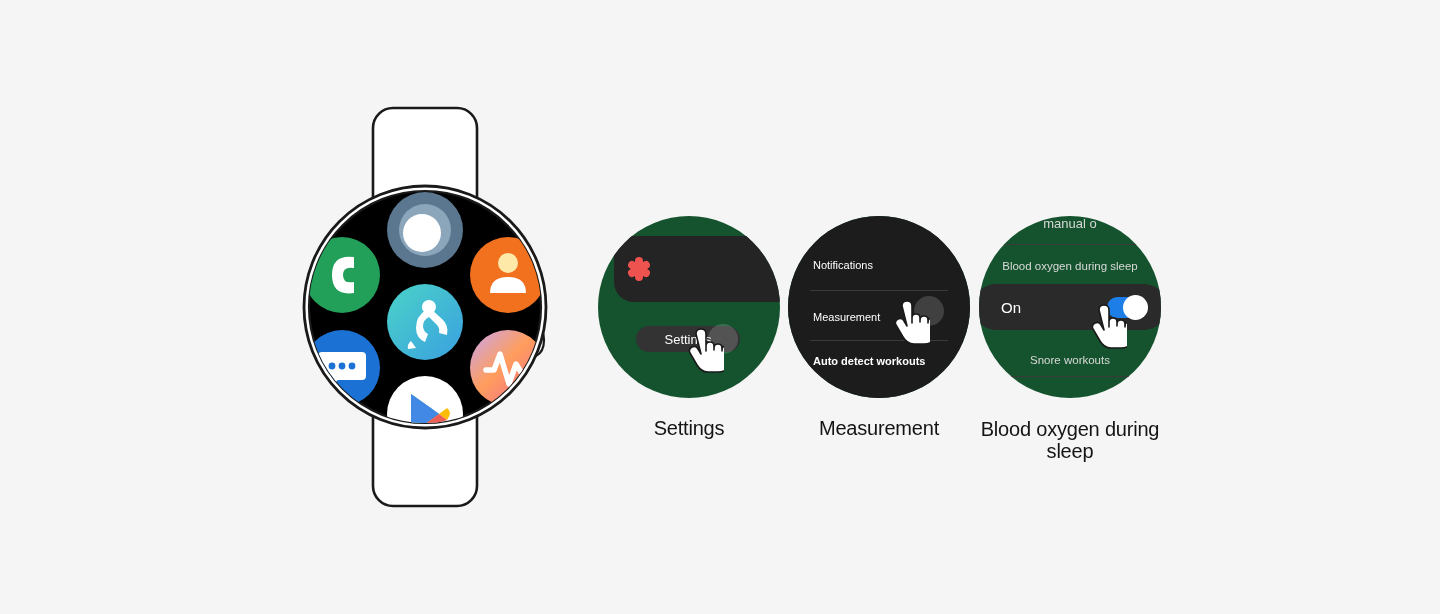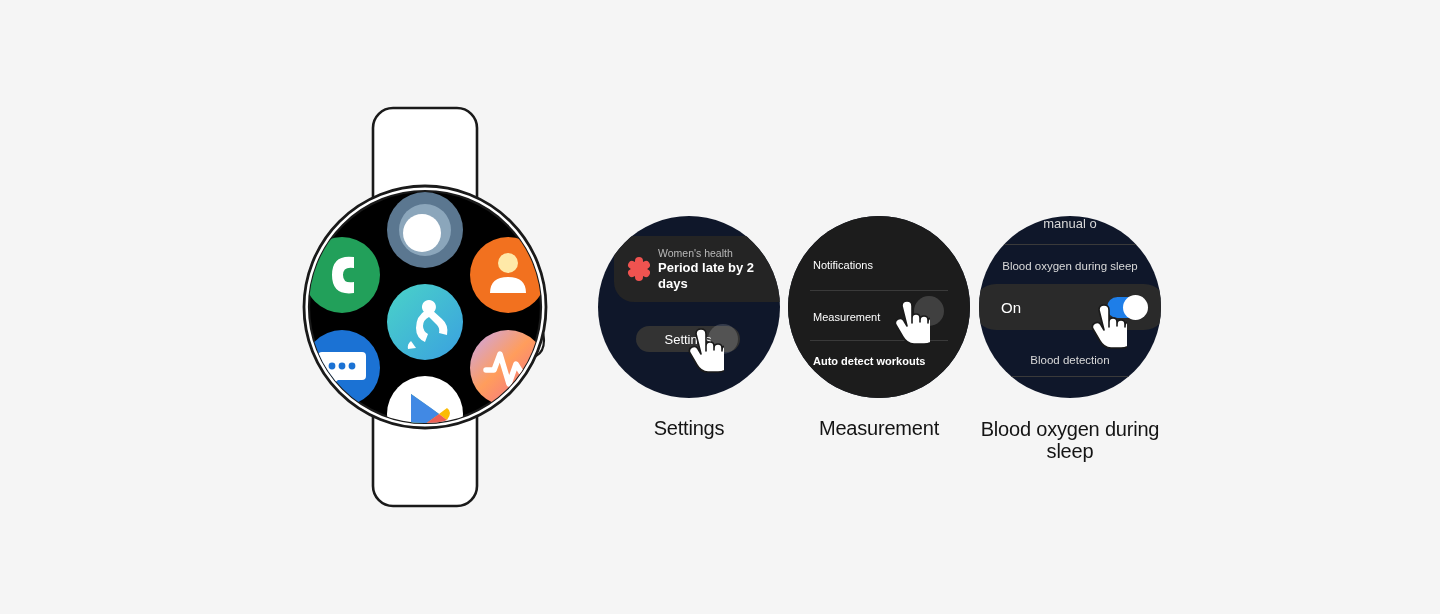--- a/index.html
+++ b/index.html
@@ -34,21 +34,21 @@
     position: absolute;
     width: 230px;
     text-align: center;
   }
   .step-face {
     position: relative;
     width: 182px;
     height: 182px;
     margin: 0 auto;
     border-radius: 50%;
-    background: #0f172a;
+    background: #14532d;
     overflow: hidden;
   }
   .step-caption {
     margin-top: 20px;
     font-size: 20px;
     line-height: 21px;
     color: #141414;
     font-family: "Liberation Sans", sans-serif;
     letter-spacing: -0.2px;
   }
@@ -362,24 +362,20 @@
 
   <div class="step" style="left:574px; top:216px;">
     <div class="step-face">
 
       <div class="s1-card">
         <div class="flower">
           <i></i>
             <i></i>
             <i></i>
         </div>
-        <div class="s1-text">
-          <div class="s1-kicker">Women's health</div>
-          <div class="s1-title">Period late by 2 days</div>
-        </div>
       </div>
 
       <div class="s1-settings-btn">Settings</div>
 
       <div class="tap-halo" style="left:110px; top:108px;"></div>
     </div>
 
     <div class="cursor" style="left:108px; top:112px;">
       <svg viewBox="0 0 42 46" width="42" height="46">
         <path d="M14,6 q0,-5 5,-5 q5,0 5,5 l0,17 l0,-5 q0,-4 4,-4 q4,0 4,4 l0,4 l0,-2 q0,-4 4,-4 q4,0 4,4 l0,3 l0,-1 q0,-4 3.5,-4 q3.5,0 3.5,4 l0,11 q0,11 -11,11 l-10,0 q-7,0 -11,-7 l-7,-12 q-2,-4 2,-6 q4,-2 6,2 l3,5 Z" fill="#ffffff" stroke="#1a1a1a" stroke-width="1.6" stroke-linejoin="round"></path>
@@ -418,21 +414,21 @@
 
       <div class="s3-label">Blood oxygen during sleep</div>
 
       <div class="s3-toggle-row">
         <span class="s3-on">On</span>
         <span class="s3-switch">
           <span class="s3-knob"></span>
         </span>
       </div>
 
-      <div class="s3-snore">Blood detection</div>
+      <div class="s3-snore">Snore workouts</div>
       <div class="s3-divbot"></div>
     </div>
 
     <div class="cursor" style="left:130px; top:88px;">
       <svg viewBox="0 0 42 46" width="42" height="46">
         <path d="M14,6 q0,-5 5,-5 q5,0 5,5 l0,17 l0,-5 q0,-4 4,-4 q4,0 4,4 l0,4 l0,-2 q0,-4 4,-4 q4,0 4,4 l0,3 l0,-1 q0,-4 3.5,-4 q3.5,0 3.5,4 l0,11 q0,11 -11,11 l-10,0 q-7,0 -11,-7 l-7,-12 q-2,-4 2,-6 q4,-2 6,2 l3,5 Z" fill="#ffffff" stroke="#1a1a1a" stroke-width="1.6" stroke-linejoin="round"></path>
       </svg>
     </div>
 
     <div class="step-caption" style="line-height:22px;">Blood oxygen during sleep</div>

